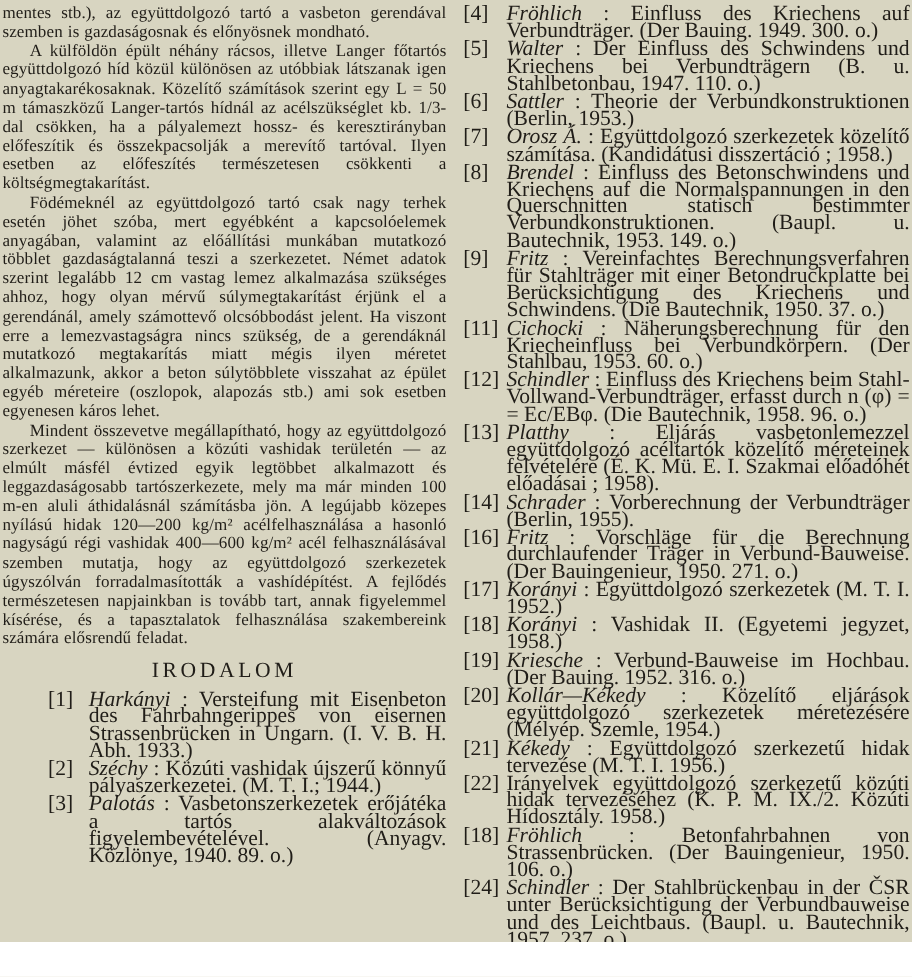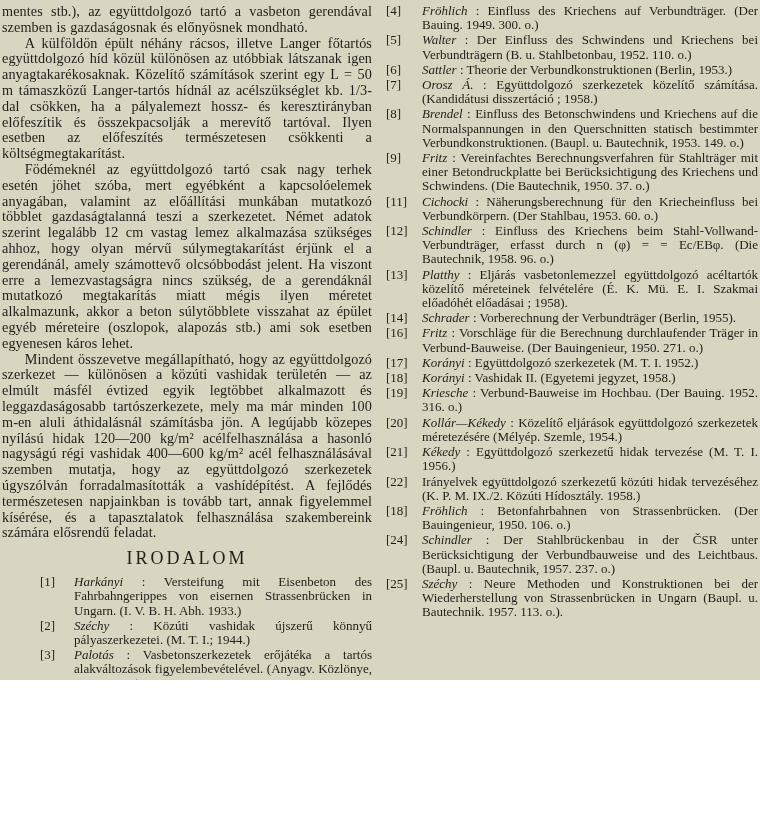--- a/index.html
+++ b/index.html
@@ -1,19 +1,19 @@
 <!DOCTYPE html>
 <html lang="hu"><head>
 <meta charset="utf-8">
 <style>
   html, body { margin: 0; padding: 0; }
   .page {
     position: relative;
     width: 760px;
-    height: 680px;
+    height: 785px;
     background: #d8d5c1;
     color: #201d18;
     font-family: "Liberation Serif", "DejaVu Serif", serif;
     overflow: hidden;
     box-sizing: border-box;
     padding: 4px 2px 0 2px;
   }
   .columns {
     display: flex;
     gap: 14px;
@@ -38,21 +38,21 @@
   .lc-para:first-child { text-indent: 0; }
   .section-heading {
     text-align: center;
     font-size: 18px;
     letter-spacing: 3px;
     margin-top: 7px;
     margin-bottom: 6px;
   }
   .ref {
     position: relative;
-    font-size: 13px;
+    font-size: 18px;
     line-height: 14.2px;
     text-align: justify;
     margin-bottom: 1px;
   }
   .ref .ref-body { display: block; }
   .ref .ref-num {
     display: inline-block;
     width: 34px;
     margin-left: -34px;
     vertical-align: top;
@@ -93,21 +93,21 @@
         <div class="ref">
           <span class="ref-body"><span class="ref-num">[3]</span><span class="ref-author">Palotás</span><span class="ref-text"> : Vasbetonszerkezetek erőjátéka a tartós alakváltozások figyelembevételével. (Anyagv. Közlönye, 1940. 89. o.)</span></span>
         </div>
     </div>
 
     <div class="col-right">
       <div class="ref">
           <span class="ref-body"><span class="ref-num">[4]</span><span class="ref-author">Fröhlich</span><span class="ref-text"> : Einfluss des Kriechens auf Verbundträger. (Der Bauing. 1949. 300. o.)</span></span>
         </div>
         <div class="ref">
-          <span class="ref-body"><span class="ref-num">[5]</span><span class="ref-author">Walter</span><span class="ref-text"> : Der Einfluss des Schwindens und Kriechens bei Verbundträgern (B. u. Stahlbetonbau, 1952. 110. o.)</span></span>
+          <span class="ref-body"><span class="ref-num">[5]</span><span class="ref-author">Walter</span><span class="ref-text"> : Der Einfluss des Schwindens und Kriechens bei Verbundträgern (B. u. Stahlbetonbau, 1947. 110. o.)</span></span>
         </div>
         <div class="ref">
           <span class="ref-body"><span class="ref-num">[6]</span><span class="ref-author">Sattler</span><span class="ref-text"> : Theorie der Verbundkonstruktionen (Berlin, 1953.)</span></span>
         </div>
         <div class="ref">
           <span class="ref-body"><span class="ref-num">[7]</span><span class="ref-author">Orosz Á.</span><span class="ref-text"> : Együttdolgozó szerkezetek közelítő számítása. (Kandidátusi disszertáció ; 1958.)</span></span>
         </div>
         <div class="ref">
           <span class="ref-body"><span class="ref-num">[8]</span><span class="ref-author">Brendel</span><span class="ref-text"> : Einfluss des Betonschwindens und Kriechens auf die Normalspannungen in den Querschnitten statisch bestimmter Verbundkonstruktionen. (Baupl. u. Bautechnik, 1953. 149. o.)</span></span>
         </div>

